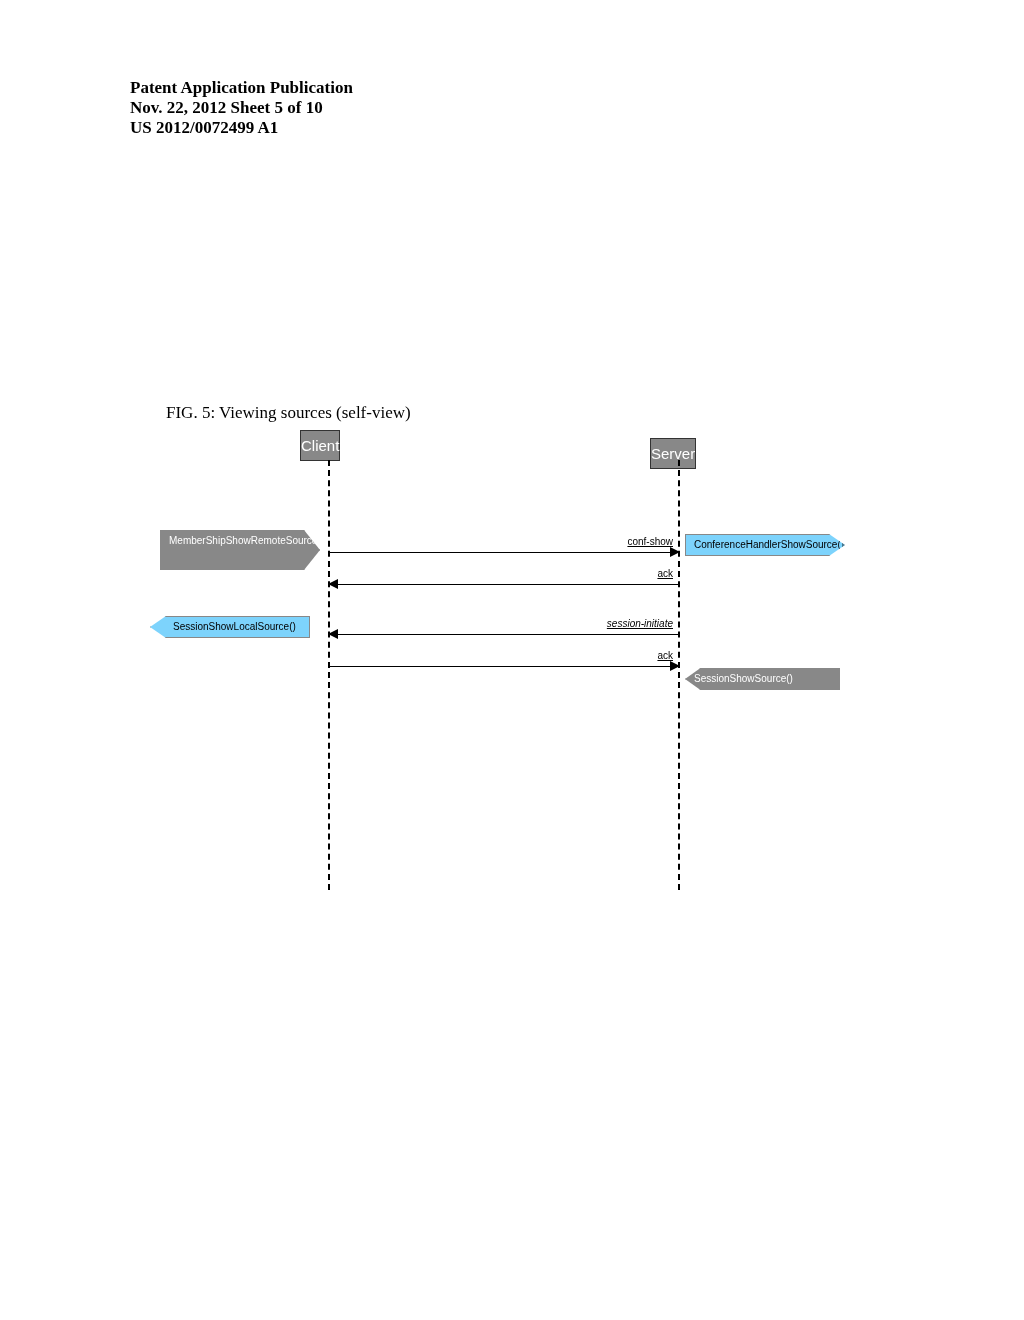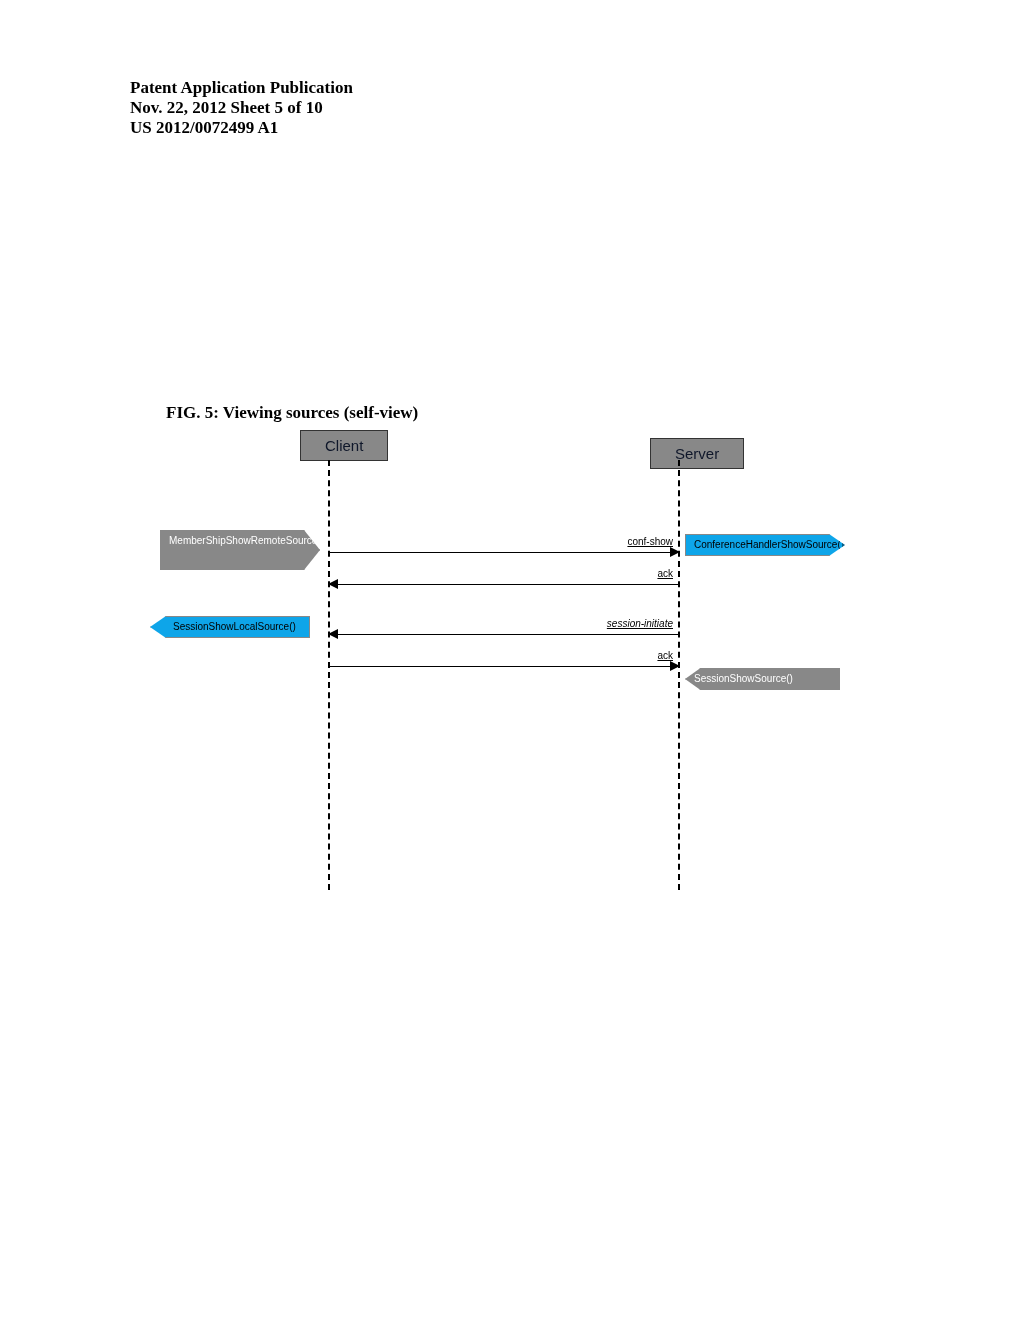--- a/index.html
+++ b/index.html
@@ -21,34 +21,34 @@
       font-size: 17px;
       font-weight: bold;
       flex-direction: column;
     }
     .header span { font-weight: bold; }
     .figure-caption {
       position: absolute;
       top: 403px;
       left: 166px;
       font-size: 17px;
-      font-weight: bold;
+      font-weight: normal;
     }
     .diagram {
       position: absolute;
       top: 430px;
       left: 160px;
       width: 700px;
       height: 470px;
     }
     .lifeline-header {
       position: absolute;
-      padding: 6px 24px;
+      padding: 6px 0;
       background: #888;
-      color: #0f172a;
+      color: #ffffff;
       font-family: Arial, sans-serif;
       font-size: 15px;
       border: 1px solid #333;
     }
     .client-header { top: 0; left: 140px; }
     .server-header { top: 0; left: 490px; margin-top: 8px; }
     .lifeline {
       position: absolute;
       top: 30px;
       width: 0;
@@ -101,21 +101,21 @@
       position: absolute;
       font-family: Arial, sans-serif;
       font-size: 10px;
       padding: 4px 8px;
       line-height: 1.2;
       background: #ccc;
       border: 1px solid #888;
       width: 160px;
     }
     .side-label.dark { background: #888; color: #fff; }
-    .side-label.light { background: #0ea5e9; }
+    .side-label.light { background: #7dd3fc; }
 
     .arrow-shape-right {
       clip-path: polygon(0% 0%, 90% 0%, 100% 50%, 90% 100%, 0% 100%);
     }
     .arrow-shape-left {
       clip-path: polygon(10% 0%, 100% 0%, 100% 100%, 10% 100%, 0% 50%);
     }
 
     .sl1 { top: 100px; left: 0; height: 40px; }
     .sl2 { top: 104px; left: 525px; }

